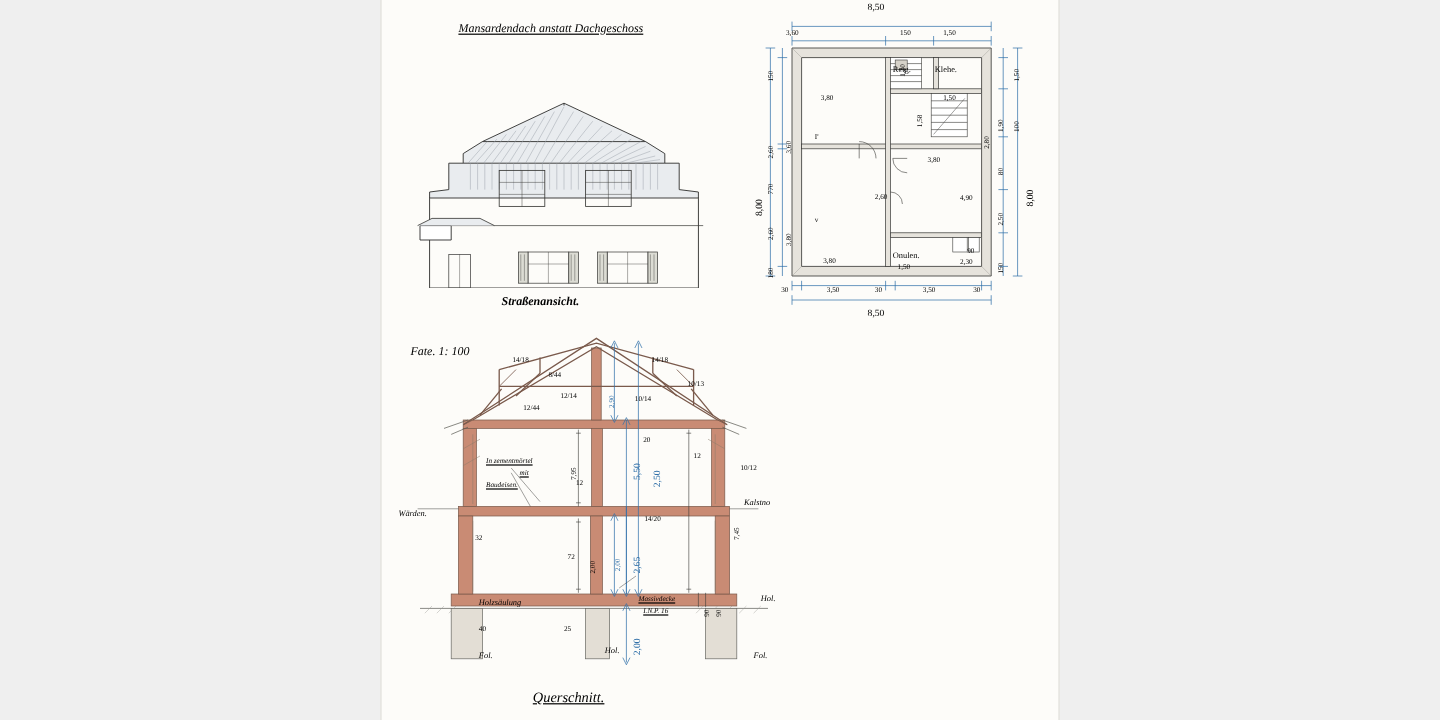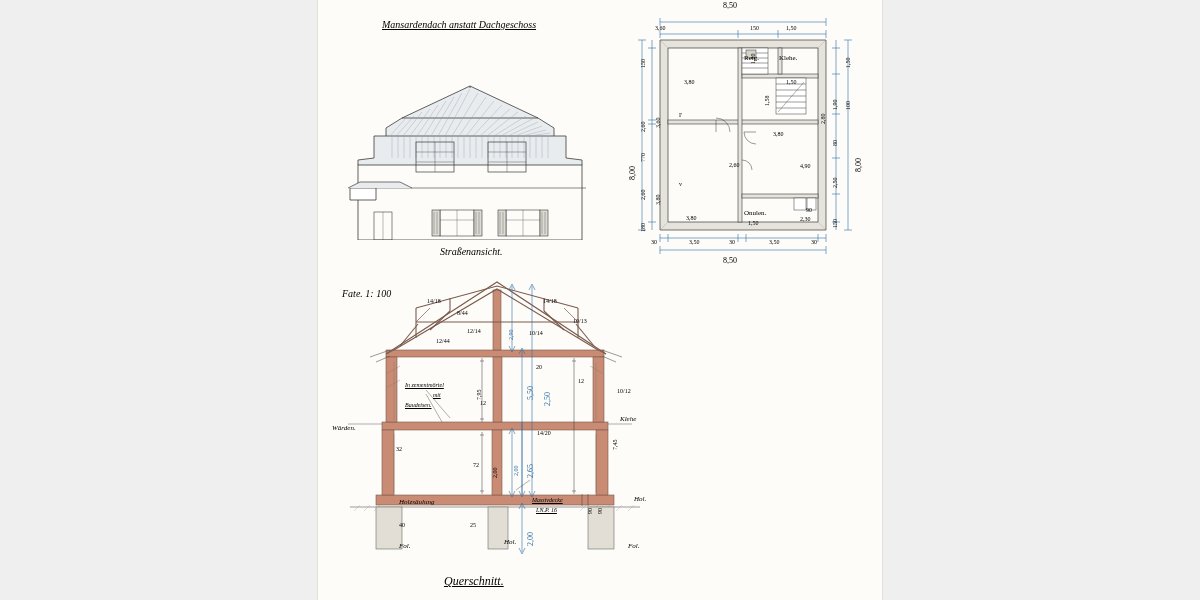--- a/index.html
+++ b/index.html
@@ -150,21 +150,21 @@
       <rect x="94" y="204" width="20" height="7"></rect>
       <rect x="172" y="204" width="20" height="7"></rect>
     </g>
 
     <g class="ink" stroke-width="0.7">
       <path d="M8 148 L20 142 L60 142 L72 148" fill="#e9ecef"></path>
     </g>
 
     <line x1="10" y1="215" x2="250" y2="215" stroke="#3a3a38" stroke-width="0.8"></line>
   </svg>
-  <div class="lbl ital md" style="left:440px;top:246px;">Straßenansicht.</div>
+  <div class="lbl ital md" style="left:418px;top:246px;font-weight:bold;">Straßenansicht.</div>
 
   <svg style="position:absolute;left:626px;top:8px;" width="240" height="250">
 
     <g stroke="#3a3a38" stroke-width="0.7" fill="#e6e3dc">
       <path d="M34 32 L200 32 L200 222 L34 222 Z M42 40 L42 214 L192 214 L192 40 Z" fill-rule="evenodd"></path>
     </g>
 
     <g stroke="#8a8a84" stroke-width="0.3">
       <line x1="34" y1="32" x2="42" y2="40"></line>
         <line x1="200" y1="32" x2="192" y2="40"></line>
@@ -465,21 +465,21 @@
   <div class="lbl xtiny vert" style="left:476px;top:400px;">7,95</div>
   <div class="lbl xtiny vert" style="left:612px;top:450px;">7,45</div>
   <div class="lbl xtiny vert" style="left:492px;top:478px;">2,00</div>
   <div class="lbl xtiny vert" style="left:587px;top:514px;">90</div>
   <div class="lbl xtiny vert" style="left:597px;top:514px;">90</div>
 
   <div class="lbl xtiny ital und" style="left:405px;top:382px;">In zementmörtel</div>
   <div class="lbl xtiny ital und" style="left:433px;top:392px;">mit</div>
   <div class="lbl xtiny ital und" style="left:405px;top:402px;">Baudeisen.</div>
   <div class="lbl tiny ital" style="left:332px;top:424px;">Wärden.</div>
-  <div class="lbl tiny ital" style="left:620px;top:415px;">Klehe</div>
+  <div class="lbl tiny ital" style="left:620px;top:415px;">Kalstno</div>
   <div class="lbl tiny ital" style="left:399px;top:498px;">Holzsäulung</div>
   <div class="lbl xtiny ital und" style="left:532px;top:497px;">Massivdecke</div>
   <div class="lbl xtiny ital und" style="left:536px;top:507px;">I.N.P. 16</div>
   <div class="lbl tiny ital" style="left:634px;top:495px;">Hol.</div>
   <div class="lbl tiny ital" style="left:504px;top:538px;">Hol.</div>
   <div class="lbl tiny ital" style="left:399px;top:542px;">Fol.</div>
   <div class="lbl tiny ital" style="left:628px;top:542px;">Fol.</div>
 
   <div class="lbl ital und lg" style="left:444px;top:574px;text-align:center;">Querschnitt.</div>
 </div>

